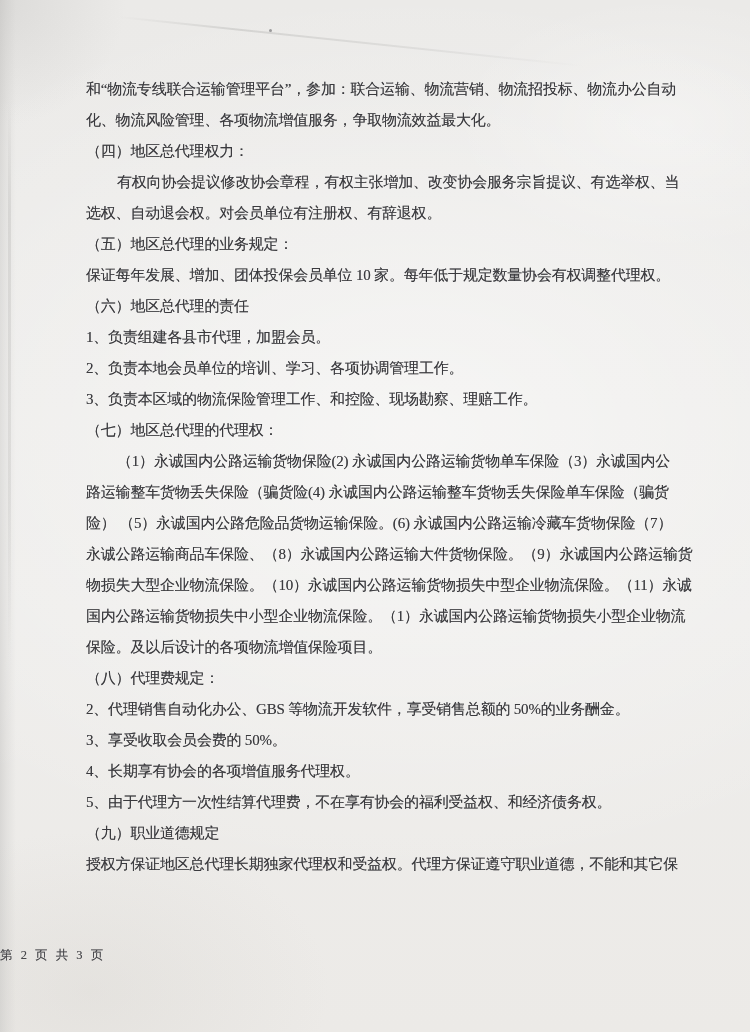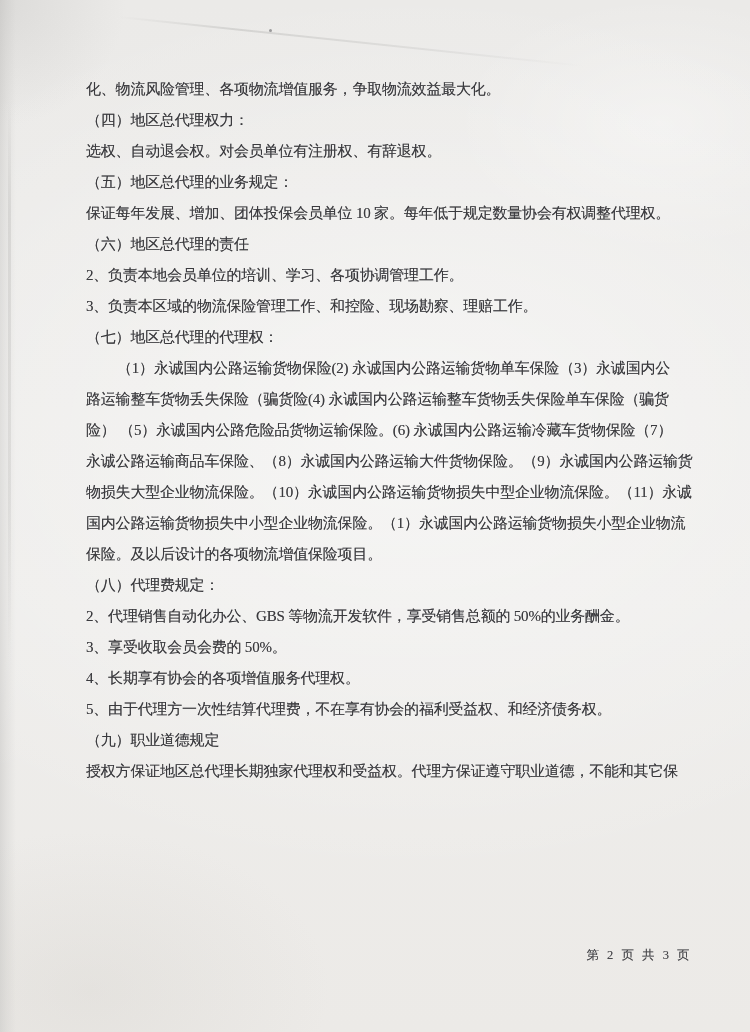--- a/index.html
+++ b/index.html
@@ -64,43 +64,46 @@
     color: #3a3a3e;
     white-space: nowrap;
     text-shadow: 0 0 0.5px rgba(58,58,62,0.55);
   }
   .line.indent { padding-left: 31px; }
   .footer {
     position: absolute;
     top: 947px;
     left: 0;
     width: 692px;
-    text-align: right;
+    text-align: left;
     font-size: 12.5px;
     line-height: 16px;
     letter-spacing: 2.5px;
     color: #46464a;
     text-shadow: 0 0 0.5px rgba(70,70,74,0.5);
   }
 </style>
 </head>
 <body>
 
 <div class="page">
   <div class="crease"></div>
   <div class="speck"></div>
   <div class="edge-streak"></div>
 
   <div class="content">
+    <div class="line">和“物流专线联合运输管理平台”，参加：联合运输、物流营销、物流招投标、物流办公自动</div>
     <div class="line">化、物流风险管理、各项物流增值服务，争取物流效益最大化。</div>
     <div class="line">（四）地区总代理权力：</div>
+    <div class="line indent">有权向协会提议修改协会章程，有权主张增加、改变协会服务宗旨提议、有选举权、当</div>
     <div class="line">选权、自动退会权。对会员单位有注册权、有辞退权。</div>
     <div class="line">（五）地区总代理的业务规定：</div>
     <div class="line">保证每年发展、增加、团体投保会员单位 10 家。每年低于规定数量协会有权调整代理权。</div>
     <div class="line">（六）地区总代理的责任</div>
+    <div class="line">1、负责组建各县市代理，加盟会员。</div>
     <div class="line">2、负责本地会员单位的培训、学习、各项协调管理工作。</div>
     <div class="line">3、负责本区域的物流保险管理工作、和控险、现场勘察、理赔工作。</div>
     <div class="line">（七）地区总代理的代理权：</div>
     <div class="line indent">（1）永诚国内公路运输货物保险(2) 永诚国内公路运输货物单车保险（3）永诚国内公</div>
     <div class="line">路运输整车货物丢失保险（骗货险(4) 永诚国内公路运输整车货物丢失保险单车保险（骗货</div>
     <div class="line">险） （5）永诚国内公路危险品货物运输保险。(6) 永诚国内公路运输冷藏车货物保险（7）</div>
     <div class="line">永诚公路运输商品车保险、（8）永诚国内公路运输大件货物保险。（9）永诚国内公路运输货</div>
     <div class="line">物损失大型企业物流保险。（10）永诚国内公路运输货物损失中型企业物流保险。（11）永诚</div>
     <div class="line">国内公路运输货物损失中小型企业物流保险。（1）永诚国内公路运输货物损失小型企业物流</div>
     <div class="line">保险。及以后设计的各项物流增值保险项目。</div>

